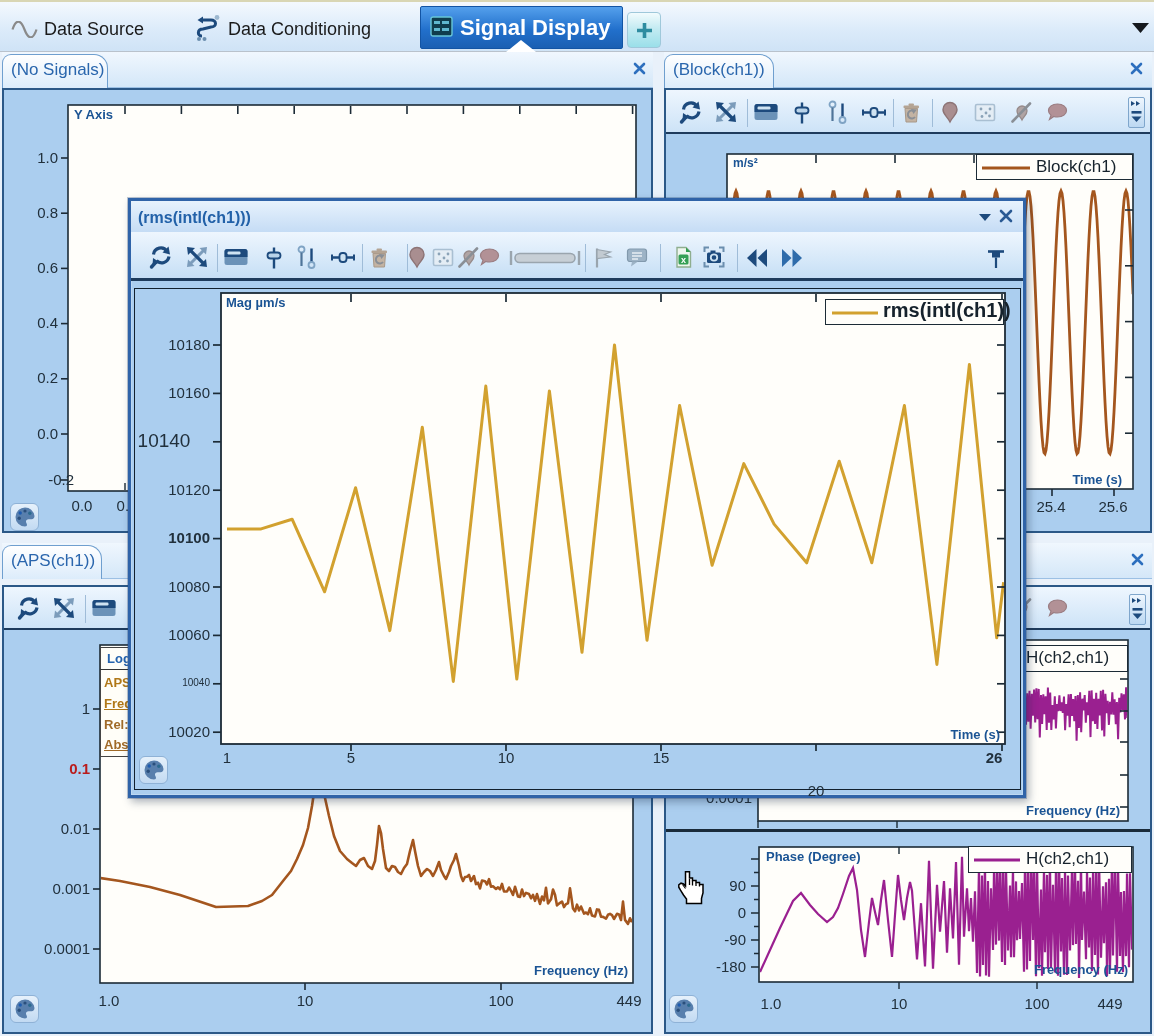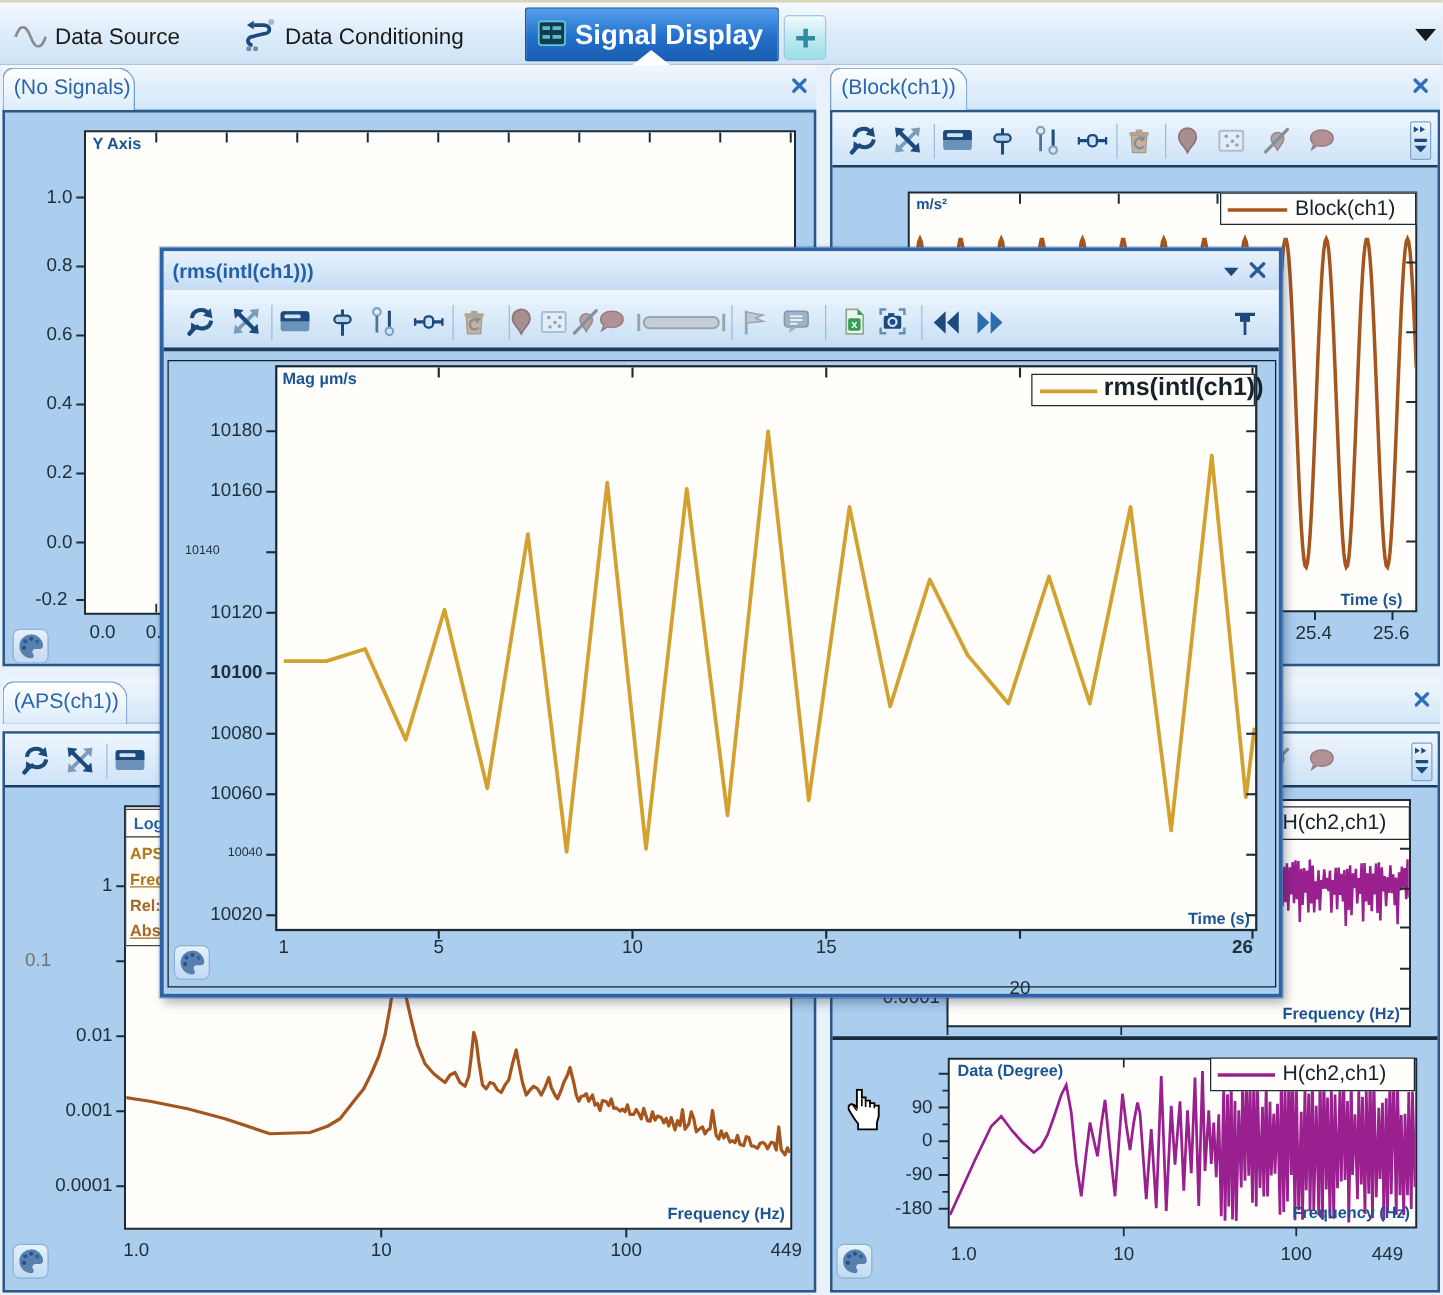--- a/index.html
+++ b/index.html
@@ -68,21 +68,21 @@
     <path d="M519.8 483 L519.8 490" stroke="#1c2b36" stroke-width="1.4"></path>
     <path d="M576.2 483 L576.2 490" stroke="#1c2b36" stroke-width="1.4"></path>
     <path d="M632.6 483 L632.6 490" stroke="#1c2b36" stroke-width="1.4"></path>
   </svg>
 <div style="position:absolute;left:8px;top:149px;width:50px;text-align:right;font-size:15px;color:#21303c;font-weight:normal;line-height:17px;white-space:nowrap;">1.0</div>
 <div style="position:absolute;left:8px;top:204px;width:50px;text-align:right;font-size:15px;color:#21303c;font-weight:normal;line-height:17px;white-space:nowrap;">0.8</div>
 <div style="position:absolute;left:8px;top:259px;width:50px;text-align:right;font-size:15px;color:#21303c;font-weight:normal;line-height:17px;white-space:nowrap;">0.6</div>
 <div style="position:absolute;left:8px;top:314px;width:50px;text-align:right;font-size:15px;color:#21303c;font-weight:normal;line-height:17px;white-space:nowrap;">0.4</div>
 <div style="position:absolute;left:8px;top:369px;width:50px;text-align:right;font-size:15px;color:#21303c;font-weight:normal;line-height:17px;white-space:nowrap;">0.2</div>
 <div style="position:absolute;left:8px;top:425px;width:50px;text-align:right;font-size:15px;color:#21303c;font-weight:normal;line-height:17px;white-space:nowrap;">0.0</div>
-<div style="position:absolute;left:4px;top:471px;width:50px;text-align:right;font-size:15px;color:#21303c;font-weight:normal;line-height:17px;white-space:nowrap;">-0.2</div>
+<div style="position:absolute;left:24px;top:471px;width:50px;text-align:right;font-size:15px;color:#21303c;font-weight:normal;line-height:17px;white-space:nowrap;">-0.2</div>
 <div style="position:absolute;left:74px;top:107px;font-size:13px;color:#1b5494;font-weight:bold;line-height:15px;white-space:nowrap;">Y Axis</div>
 <div style="position:absolute;left:62px;top:497px;width:40px;text-align:center;font-size:15px;color:#21303c;font-weight:normal;line-height:17px;white-space:nowrap;">0.0</div>
 <div style="position:absolute;left:107px;top:497px;width:40px;text-align:center;font-size:15px;color:#21303c;font-weight:normal;line-height:17px;white-space:nowrap;">0.2</div>
 <div style="position:absolute;left:10px;top:503px;width:29px;height:28px;background:linear-gradient(#e6f1fb,#c2daf2);border:1px solid #8fb2d6;border-radius:6px;"></div>
 <svg style="position:absolute;left:13px;top:505px;" width="24" height="24" viewBox="0 0 24 24">
     <path d="M12 2.5 A9.5 9.5 0 1 0 12 21.5 C14.5 21.5 14.2 19.3 13.4 18 C12.3 16.2 13.3 14.2 15.6 14.2 L18.6 14.2 C20.4 14.2 21.5 12.9 21.5 11 A9.5 9.5 0 0 0 12 2.5 Z" fill="#587fad"></path>
     <circle cx="7.2" cy="8" r="1.7" fill="#1d5bb0"></circle>
     <circle cx="12" cy="6" r="1.6" fill="#2a4f7c"></circle>
     <circle cx="16.8" cy="8.2" r="1.7" fill="#2b6a8f"></circle>
     <circle cx="6.2" cy="13.2" r="1.7" fill="#2a4f7c"></circle>
@@ -283,21 +283,21 @@
     <path d="M93 709 L100 709" stroke="#1c2b36" stroke-width="1.6"></path>
     <path d="M93 769 L100 769" stroke="#1c2b36" stroke-width="1.6"></path>
     <path d="M93 829 L100 829" stroke="#1c2b36" stroke-width="1.6"></path>
     <path d="M93 889 L100 889" stroke="#1c2b36" stroke-width="1.6"></path>
     <path d="M93 949 L100 949" stroke="#1c2b36" stroke-width="1.6"></path>
     <path d="M305 983 L305 990" stroke="#1c2b36" stroke-width="1.6"></path>
     <path d="M501 983 L501 990" stroke="#1c2b36" stroke-width="1.6"></path>
     <path d="M305 646 L305 653 M501 646 L501 653" stroke="#1c2b36" stroke-width="1.4"></path>
   </svg>
 <div style="position:absolute;left:20px;top:700px;width:70px;text-align:right;font-size:15px;color:#21303c;font-weight:normal;line-height:17px;white-space:nowrap;">1</div>
-<div style="position:absolute;left:20px;top:760px;width:70px;text-align:left;font-size:15px;color:#737373;font-weight:normal;line-height:17px;white-space:nowrap;">0.1</div>
+<div style="position:absolute;left:20px;top:760px;width:70px;text-align:right;font-size:15px;color:#b91c1c;font-weight:bold;line-height:17px;white-space:nowrap;">0.1</div>
 <div style="position:absolute;left:20px;top:820px;width:70px;text-align:right;font-size:15px;color:#21303c;font-weight:normal;line-height:17px;white-space:nowrap;">0.01</div>
 <div style="position:absolute;left:20px;top:880px;width:70px;text-align:right;font-size:15px;color:#21303c;font-weight:normal;line-height:17px;white-space:nowrap;">0.001</div>
 <div style="position:absolute;left:20px;top:940px;width:70px;text-align:right;font-size:15px;color:#21303c;font-weight:normal;line-height:17px;white-space:nowrap;">0.0001</div>
 <div style="position:absolute;left:89px;top:992px;width:40px;text-align:center;font-size:15px;color:#21303c;font-weight:normal;line-height:17px;white-space:nowrap;">1.0</div>
 <div style="position:absolute;left:285px;top:992px;width:40px;text-align:center;font-size:15px;color:#21303c;font-weight:normal;line-height:17px;white-space:nowrap;">10</div>
 <div style="position:absolute;left:481px;top:992px;width:40px;text-align:center;font-size:15px;color:#21303c;font-weight:normal;line-height:17px;white-space:nowrap;">100</div>
 <div style="position:absolute;left:609px;top:992px;width:40px;text-align:center;font-size:15px;color:#21303c;font-weight:normal;line-height:17px;white-space:nowrap;">449</div>
 <div style="position:absolute;left:498px;top:963px;width:130px;text-align:right;font-size:13px;color:#1b5494;font-weight:bold;line-height:15px;white-space:nowrap;">Frequency (Hz)</div>
 <div style="position:absolute;left:100px;top:647px;width:80px;height:110px;background:#fffef8;border:1px solid #444;"></div>
 <div style="position:absolute;left:100px;top:669px;width:80px;height:1px;background:#333;"></div>
@@ -429,21 +429,21 @@
     <path d="M759 886.0 L767 886.0" stroke="#1c2b36" stroke-width="1.5" transform="translate(-8,0)"></path>
     <path d="M759 899.5 L764 899.5" stroke="#1c2b36" stroke-width="1.5" transform="translate(-5,0)"></path>
     <path d="M759 913.0 L767 913.0" stroke="#1c2b36" stroke-width="1.5" transform="translate(-8,0)"></path>
     <path d="M759 926.5 L764 926.5" stroke="#1c2b36" stroke-width="1.5" transform="translate(-5,0)"></path>
     <path d="M759 940.0 L767 940.0" stroke="#1c2b36" stroke-width="1.5" transform="translate(-8,0)"></path>
     <path d="M759 953.5 L764 953.5" stroke="#1c2b36" stroke-width="1.5" transform="translate(-5,0)"></path>
     <path d="M759 967.0 L767 967.0" stroke="#1c2b36" stroke-width="1.5" transform="translate(-8,0)"></path>
     <path d="M899 847 L899 854 M1037 847 L1037 854" stroke="#1c2b36" stroke-width="1.4"></path>
     <path d="M899 982 L899 989 M1037 982 L1037 989" stroke="#1c2b36" stroke-width="1.4"></path>
   </svg>
-<div style="position:absolute;left:766px;top:849px;font-size:13px;color:#1b5494;font-weight:bold;line-height:15px;white-space:nowrap;">Data (Degree)</div>
+<div style="position:absolute;left:766px;top:849px;font-size:13px;color:#1b5494;font-weight:bold;line-height:15px;white-space:nowrap;">Phase (Degree)</div>
 <div style="position:absolute;left:696px;top:877px;width:50px;text-align:right;font-size:15px;color:#21303c;font-weight:normal;line-height:17px;white-space:nowrap;">90</div>
 <div style="position:absolute;left:696px;top:904px;width:50px;text-align:right;font-size:15px;color:#21303c;font-weight:normal;line-height:17px;white-space:nowrap;">0</div>
 <div style="position:absolute;left:696px;top:931px;width:50px;text-align:right;font-size:15px;color:#21303c;font-weight:normal;line-height:17px;white-space:nowrap;">-90</div>
 <div style="position:absolute;left:696px;top:958px;width:50px;text-align:right;font-size:15px;color:#21303c;font-weight:normal;line-height:17px;white-space:nowrap;">-180</div>
 <div style="position:absolute;left:968px;top:846px;width:164px;height:27px;background:#fffefa;border:1.6px solid #1c2b36;"></div>
 <svg style="position:absolute;left:974px;top:857px;" width="46" height="6" viewBox="0 0 46 6">
     <path d="M0 3 L46 3" stroke="#9a2090" stroke-width="2.8"></path>
   </svg>
 <div style="position:absolute;left:1026px;top:849px;font-size:17px;color:#16222c;font-weight:normal;line-height:19px;white-space:nowrap;">H(ch2,ch1)</div>
 <div style="position:absolute;left:998px;top:962px;width:130px;text-align:right;font-size:13px;color:#1b5494;font-weight:bold;line-height:15px;white-space:nowrap;">Frequency (Hz)</div>
@@ -610,21 +610,21 @@
     <path d="M816 744 L816 751" stroke="#1c2b36" stroke-width="1.7"></path>
     <path d="M1002 294 L1002 302" stroke="#1c2b36" stroke-width="1.7"></path>
     <path d="M1002 744 L1002 751" stroke="#1c2b36" stroke-width="1.7"></path>
   </svg>
 <div style="position:absolute;left:140px;top:723px;width:70px;text-align:right;font-size:15px;color:#21303c;font-weight:normal;line-height:17px;white-space:nowrap;">10020</div>
 <div style="position:absolute;left:140px;top:674px;width:70px;text-align:right;font-size:10px;color:#21303c;font-weight:normal;line-height:17px;white-space:nowrap;">10040</div>
 <div style="position:absolute;left:140px;top:626px;width:70px;text-align:right;font-size:15px;color:#21303c;font-weight:normal;line-height:17px;white-space:nowrap;">10060</div>
 <div style="position:absolute;left:140px;top:578px;width:70px;text-align:right;font-size:15px;color:#21303c;font-weight:normal;line-height:17px;white-space:nowrap;">10080</div>
 <div style="position:absolute;left:140px;top:529px;width:70px;text-align:right;font-size:15px;color:#21303c;font-weight:bold;line-height:17px;white-space:nowrap;">10100</div>
 <div style="position:absolute;left:140px;top:481px;width:70px;text-align:right;font-size:15px;color:#21303c;font-weight:normal;line-height:17px;white-space:nowrap;">10120</div>
-<div style="position:absolute;left:148px;top:432px;width:70px;text-align:left;font-size:10px;color:#21303c;font-weight:normal;line-height:17px;white-space:nowrap;">10140</div>
+<div style="position:absolute;left:129px;top:432px;width:70px;text-align:center;font-size:19px;color:#21303c;font-weight:normal;line-height:17px;white-space:nowrap;">10140</div>
 <div style="position:absolute;left:140px;top:384px;width:70px;text-align:right;font-size:15px;color:#21303c;font-weight:normal;line-height:17px;white-space:nowrap;">10160</div>
 <div style="position:absolute;left:140px;top:336px;width:70px;text-align:right;font-size:15px;color:#21303c;font-weight:normal;line-height:17px;white-space:nowrap;">10180</div>
 <div style="position:absolute;left:212px;top:749px;width:30px;text-align:center;font-size:15px;color:#21303c;font-weight:normal;line-height:17px;white-space:nowrap;">1</div>
 <div style="position:absolute;left:331px;top:749px;width:40px;text-align:center;font-size:15px;color:#21303c;font-weight:normal;line-height:17px;white-space:nowrap;">5</div>
 <div style="position:absolute;left:486px;top:749px;width:40px;text-align:center;font-size:15px;color:#21303c;font-weight:normal;line-height:17px;white-space:nowrap;">10</div>
 <div style="position:absolute;left:641px;top:749px;width:40px;text-align:center;font-size:15px;color:#21303c;font-weight:normal;line-height:17px;white-space:nowrap;">15</div>
 <div style="position:absolute;left:796px;top:749px;width:40px;text-align:center;font-size:15px;color:#21303c;font-weight:normal;line-height:17px;white-space:nowrap;margin-top:33px;">20</div>
 <div style="position:absolute;left:974px;top:749px;width:40px;text-align:center;font-size:15px;color:#21303c;font-weight:bold;line-height:17px;white-space:nowrap;">26</div>
 <div style="position:absolute;left:226px;top:295px;font-size:13px;color:#1b5494;font-weight:bold;line-height:15px;white-space:nowrap;">Mag µm/s</div>
 <div style="position:absolute;left:920px;top:727px;width:80px;text-align:right;font-size:13px;color:#1b5494;font-weight:bold;line-height:15px;white-space:nowrap;">Time (s)</div>

